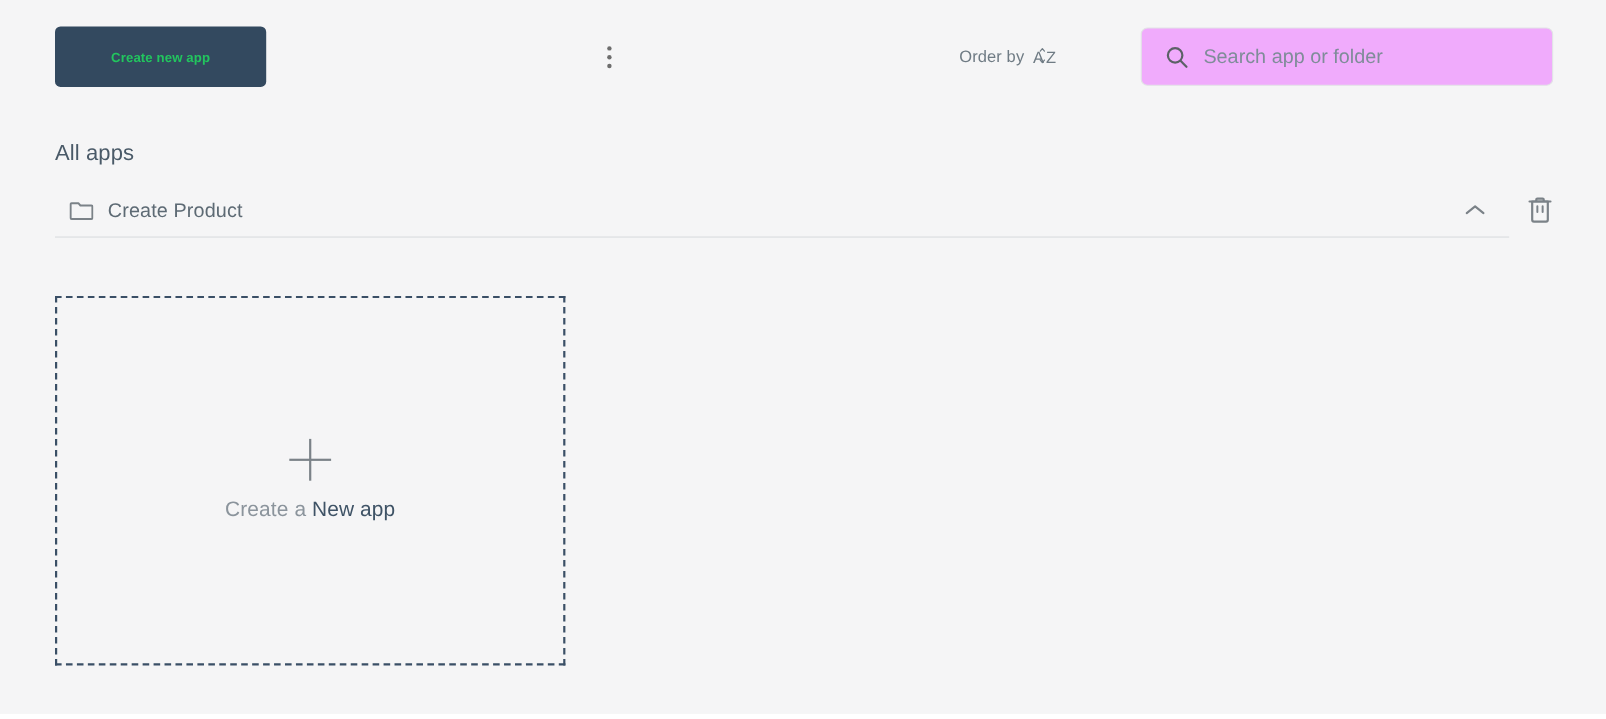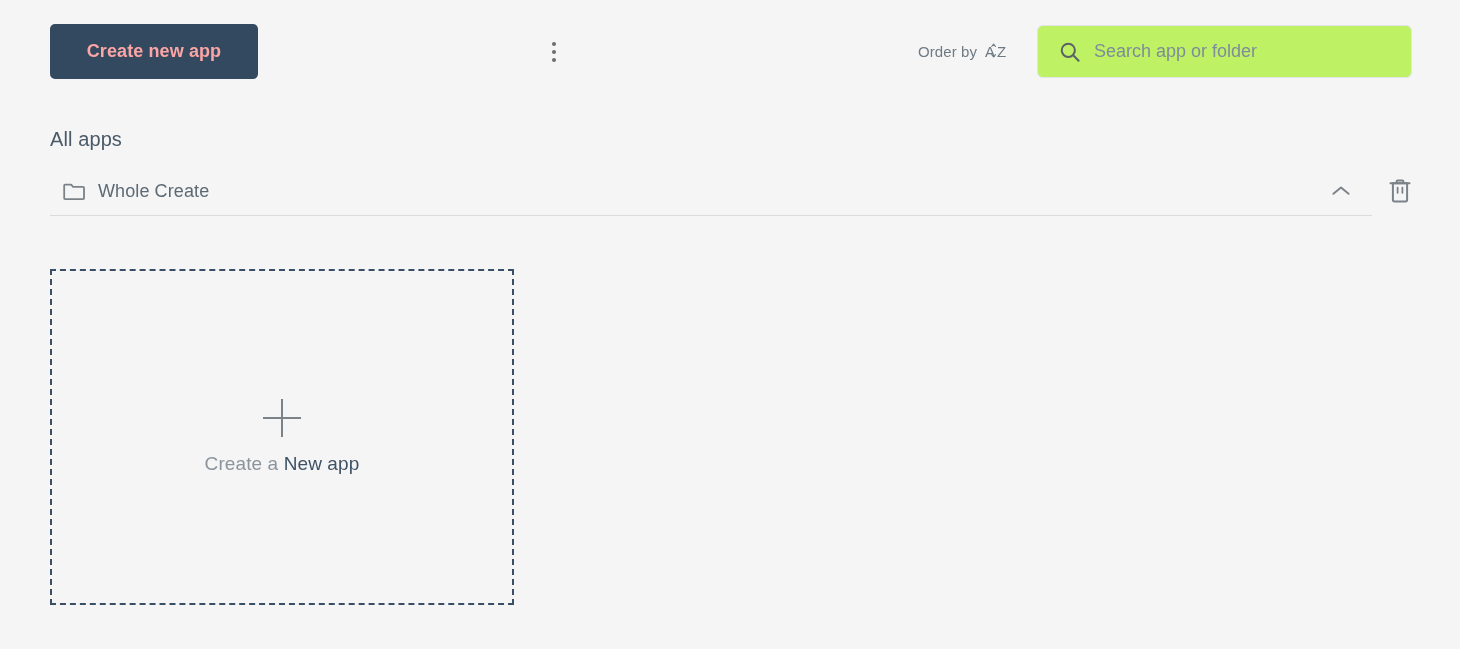--- a/index.html
+++ b/index.html
@@ -32,28 +32,28 @@
   
   .toolbar {
     position: absolute;
     left: 0; top: 0;
     width: 1460px;
     height: 104px;
   }
   .btn-primary {
     position: absolute;
     left: 50px; top: 24px;
-    width: 208px;
+    width: 192px;
     height: 55px;
     background: #33495f;
-    color: #fca5a5;
+    color: #22c55e;
     border: none;
     border-radius: 5px;
     font-family: "Liberation Sans", sans-serif;
-    font-size: 18px;
+    font-size: 12px;
     font-weight: bold;
     letter-spacing: 0.1px;
     cursor: pointer;
     padding: 0;
   }
   .btn-secondary {
     position: absolute;
     left: 282px; top: 24px;
     width: 229px;
     height: 55px;
@@ -84,42 +84,42 @@
   .kebab i {
     display: block;
     width: 4px;
     height: 4px;
     border-radius: 50%;
     background: #6d6d6d;
   }
 
   .order-by {
     position: absolute;
-    left: 918px; top: 41px;
+    left: 872px; top: 41px;
     font-size: 15px;
     color: #6f7b84;
     letter-spacing: 0.1px;
     white-space: nowrap;
     display: flex;
     align-items: center;
     gap: 8px;
     cursor: pointer;
   }
   .az-icon {
     display: inline-flex;
     align-items: center;
     color: #6f7b84;
   }
 
   .search-wrap {
     position: absolute;
     left: 1037px; top: 25px;
     width: 375px;
     height: 53px;
-    background: #bef264;
+    background: #f0abfc;
     border: 1px solid #e2e4e6;
     border-radius: 6px;
     box-sizing: border-box;
     display: flex;
     align-items: center;
   }
   .search-icon {
     margin-left: 21px;
     margin-right: 13px;
     display: flex;
@@ -284,21 +284,21 @@
   </div>
 
   <div class="section-title">All apps</div>
 
   <div class="folder-row">
     <span class="folder-icon">
       <svg width="22" height="18" viewBox="0 0 22 18" fill="none" xmlns="http://www.w3.org/2000/svg">
         <path d="M1.2 15.2V2.6a.9.9 0 0 1 .9-.9h6.1l1.9 2.1h10a.9.9 0 0 1 .9.9v10.5a.9.9 0 0 1-.9.9H2.1a.9.9 0 0 1-.9-.9z" stroke="#7b8288" stroke-width="1.8" fill="none" stroke-linejoin="round"></path>
       </svg>
     </span>
-    <span class="folder-name">Whole Create</span>
+    <span class="folder-name">Create Product</span>
     <span class="collapse-btn">
       <svg width="20" height="13" viewBox="0 0 20 13" fill="none" xmlns="http://www.w3.org/2000/svg">
         <path d="M2.4 8.8 L10 2.6 L17.6 8.8" stroke="#7b8288" stroke-width="1.9" fill="none" stroke-linecap="round" stroke-linejoin="round"></path>
       </svg>
     </span>
   </div>
 
   <div class="trash-btn">
     <svg width="24" height="26" viewBox="0 0 24 26" fill="none" xmlns="http://www.w3.org/2000/svg">
       <path d="M2.5 5.2h19" stroke="#7b8288" stroke-width="2" stroke-linecap="round"></path>

